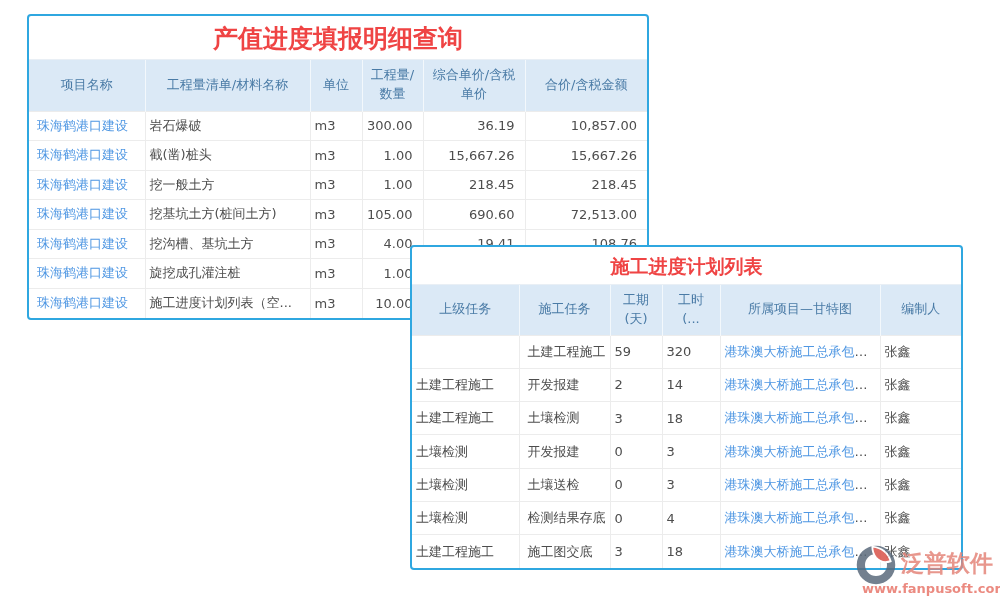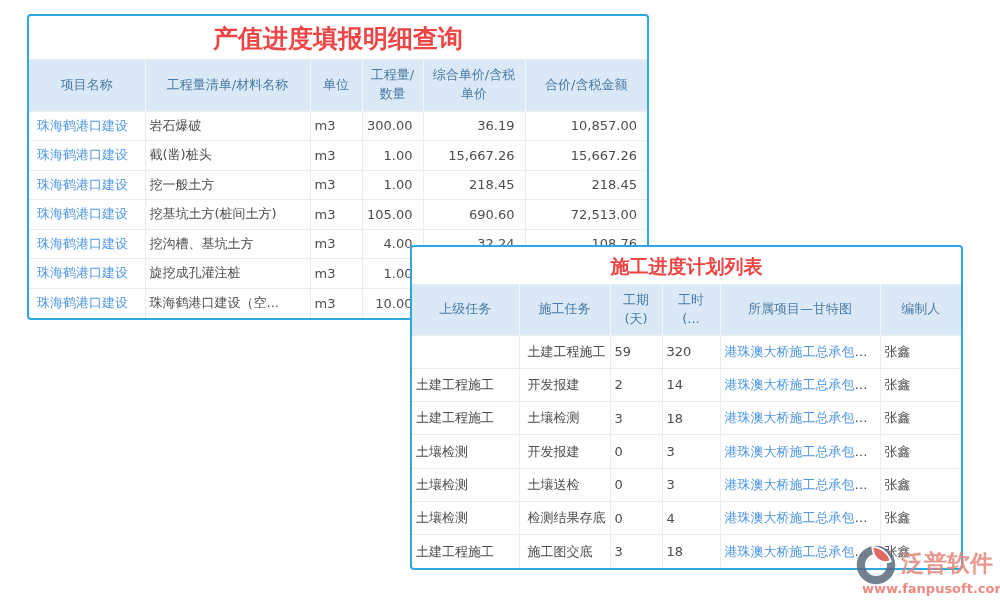--- a/index.html
+++ b/index.html
@@ -139,34 +139,34 @@
         <td class="ctr">m3</td>
         <td class="num">105.00</td>
         <td class="num">690.60</td>
         <td class="num">72,513.00</td>
       </tr>
       <tr>
         <td class="lft"><span class="link">珠海鹤港口建设</span></td>
         <td class="ctr">挖沟槽、基坑土方</td>
         <td class="ctr">m3</td>
         <td class="num">4.00</td>
-        <td class="num">32.24</td>
+        <td class="num">19.41</td>
         <td class="num">108.76</td>
       </tr>
       <tr>
         <td class="lft"><span class="link">珠海鹤港口建设</span></td>
         <td class="ctr">旋挖成孔灌注桩</td>
         <td class="ctr">m3</td>
         <td class="num">1.00</td>
         <td class="num"></td>
         <td class="num"></td>
       </tr>
       <tr>
         <td class="lft"><span class="link">珠海鹤港口建设</span></td>
-        <td class="ctr">珠海鹤港口建设（空...</td>
+        <td class="ctr">施工进度计划列表（空...</td>
         <td class="ctr">m3</td>
         <td class="num">10.00</td>
         <td class="num"></td>
         <td class="num"></td>
       </tr>
     </tbody>
   </table>
 </div>
 
 <div class="card" id="plan-card">

